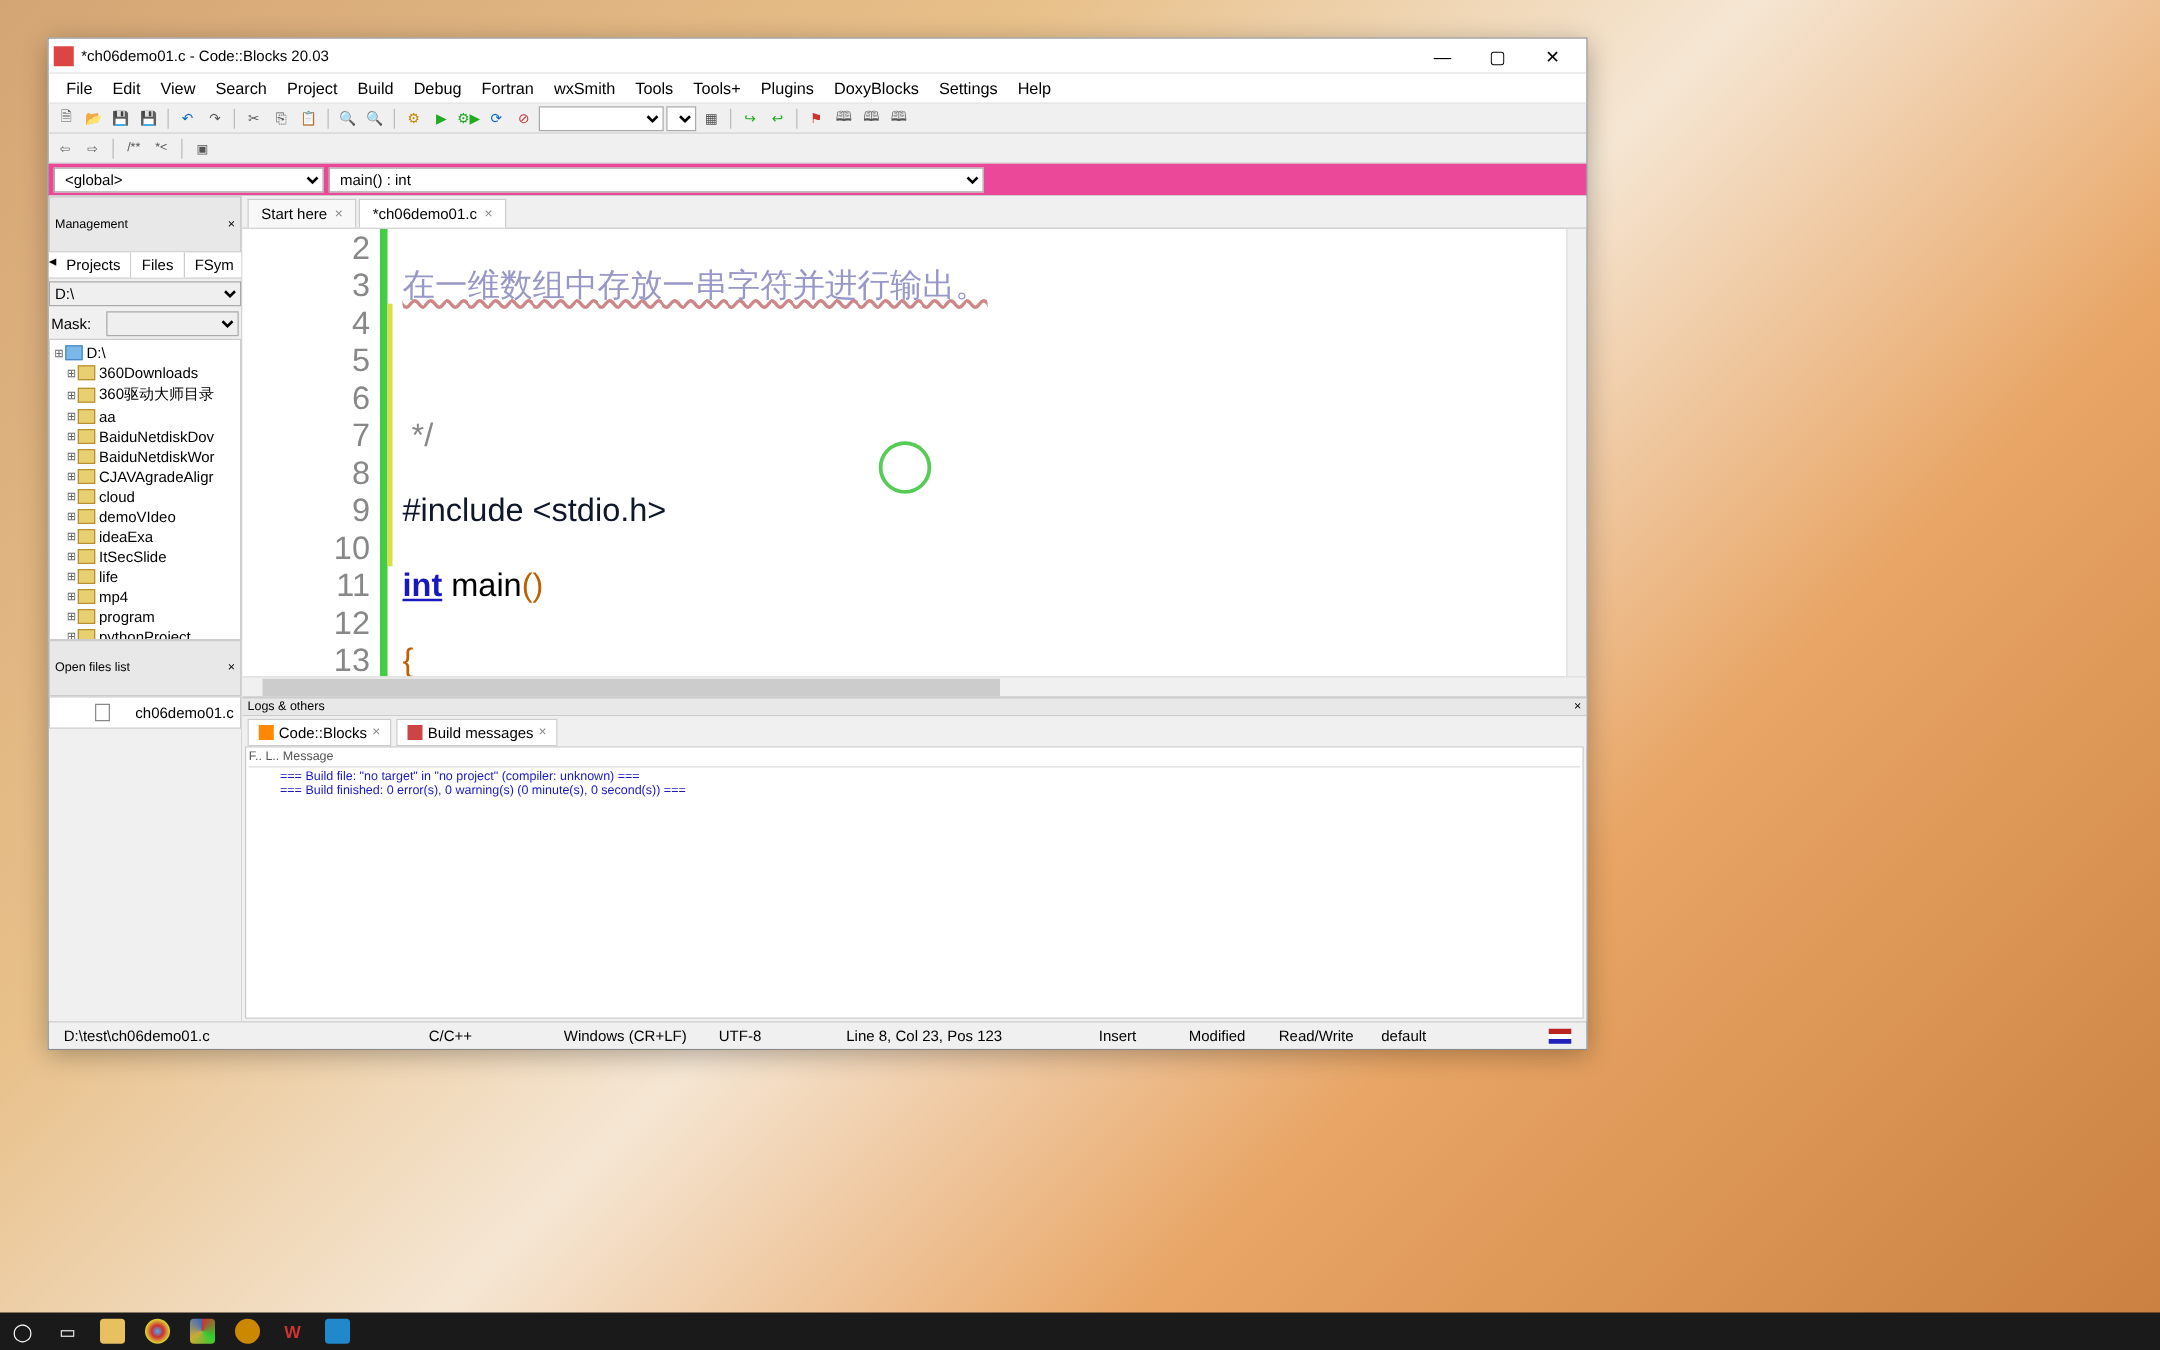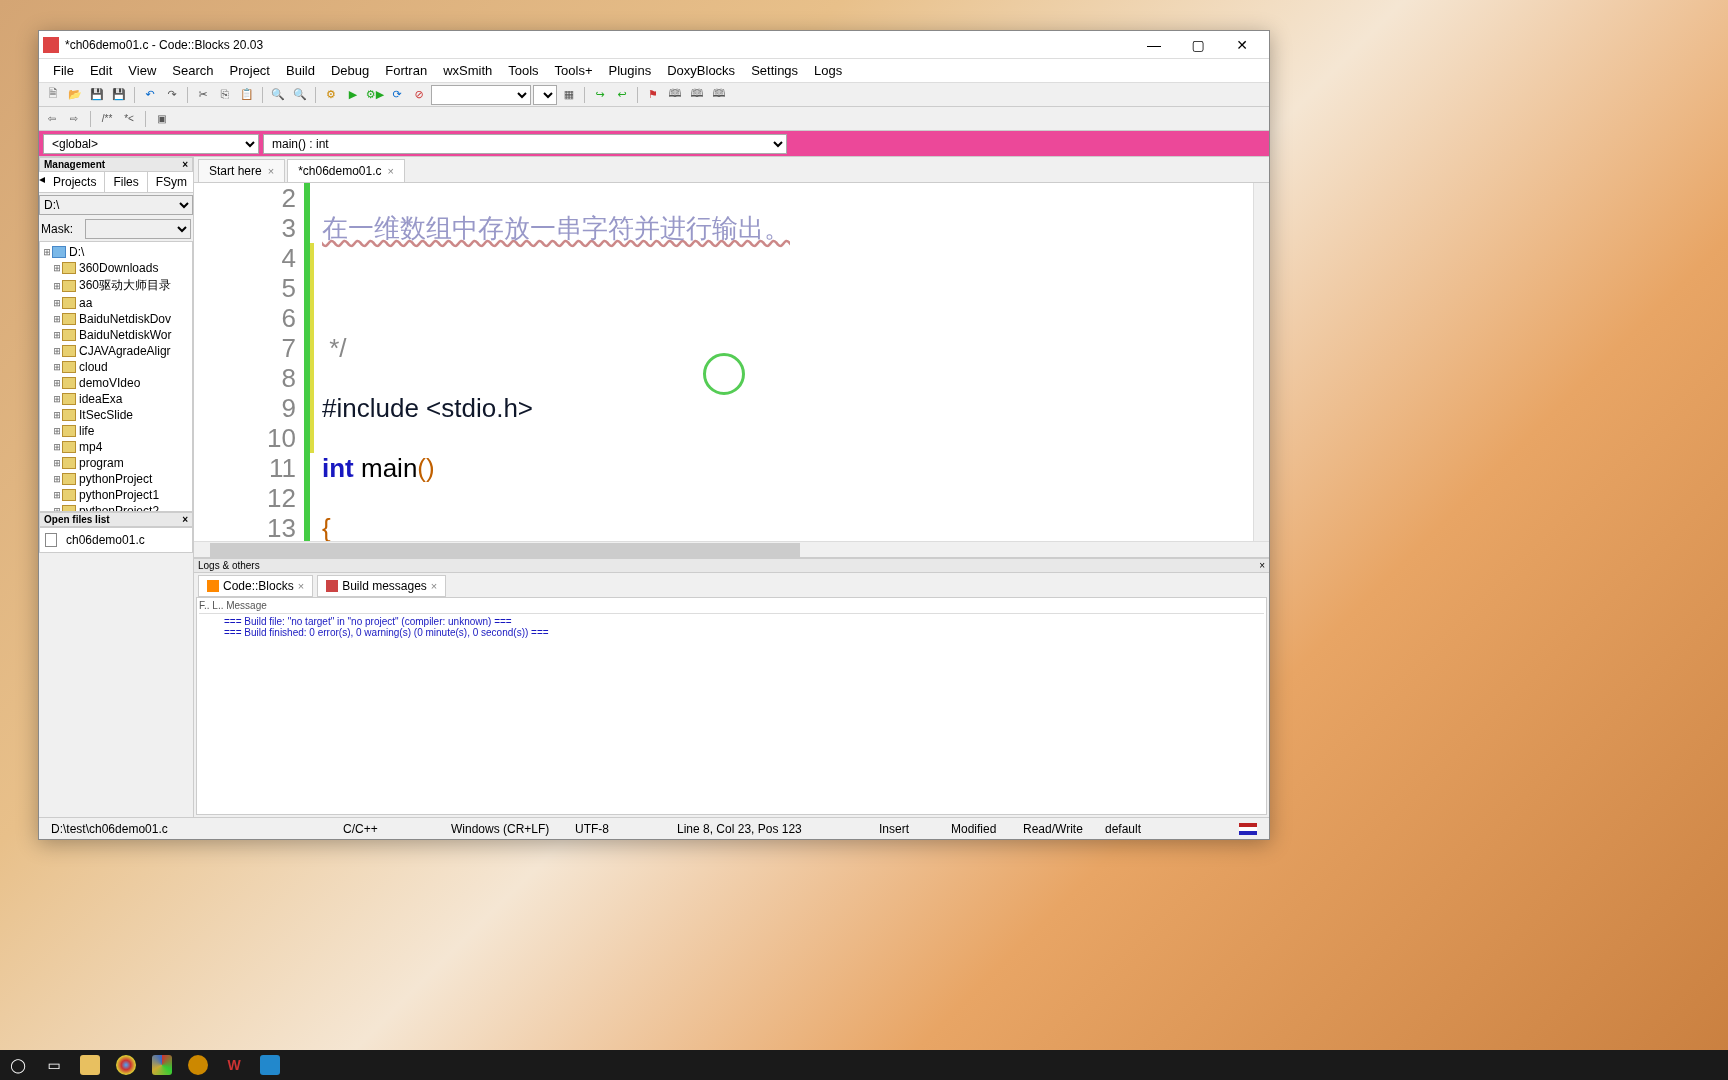--- a/index.html
+++ b/index.html
@@ -20,54 +20,54 @@
 .tool-red { color: #c33; }
 .tool-amber { color: #c80; }
 .toolbar2 { height: 24px; background: #f0f0f0; border-bottom: 1px solid #ccc; display: flex; align-items: center; padding: 0 4px; gap: 4px; font-size: 12px; }
 .toolbar2 .small-btn { width: 18px; height: 18px; display:flex; align-items:center; justify-content:center; font-size:10px; color:#555; cursor:pointer; }
 .scope-row { height: 26px; background: #ec4899; border-bottom: 1px solid #ccc; display: flex; align-items: center; padding: 0 4px; gap: 4px; }
 .scope-select { height: 20px; font-size: 12px; border: 1px solid #aaa; background: #fff; padding: 0 4px; }
 .scope1 { width: 216px; }
 .scope2 { width: 524px; }
 .main-area { flex: 1; display: flex; min-height: 0; }
 .sidebar { width: 155px; background: #f0f0f0; border-right: 1px solid #ccc; display: flex; flex-direction: column; font-size: 12px; }
-.panel-title { background: #e8e8e8; border: 1px solid #ccc; padding: 1px 4px; font-size: 10px; font-family: monospace; display: flex; justify-content: space-between; align-items: center; font-weight: bold; }
+.panel-title { background: #e8e8e8; border: 1px solid #ccc; padding: 16px 4px; font-size: 10px; font-family: monospace; display: flex; justify-content: space-between; align-items: center; }
 .mgmt-tabs { display: flex; border-bottom: 1px solid #ccc; font-size: 12px; background: #fff; }
 .mgmt-tab { padding: 3px 8px; border-right: 1px solid #ccc; cursor: pointer; }
 .mgmt-tab.active { background: #fff; }
 .mgmt-arrow { width: 14px; text-align: center; cursor: pointer; }
 .drive-select { width: 100%; height: 20px; font-size: 12px; border: 1px solid #aaa; margin: 2px 0; }
 .mask-row { display: flex; align-items: center; padding: 2px; gap: 12px; }
 .mask-row label { font-size: 12px; }
 .mask-row select { flex: 1; height: 20px; border: 1px solid #aaa; }
 .tree { flex: 1; overflow-y: auto; background: #fff; border: 1px solid #ccc; padding: 2px; }
 .tree-item { display: flex; align-items: center; padding: 1px 0; font-size: 12px; white-space: nowrap; cursor: pointer; }
 .tree-item .exp { width: 10px; font-size: 9px; color: #666; text-align: center; }
 .tree-item .fold { width: 14px; height: 12px; background: #e8d070; border: 1px solid #b89030; margin-right: 3px; }
 .tree-item.root .fold { background: #7ab8e8; border-color: #4888c8; }
 .open-files { background: #fff; border: 1px solid #ccc; padding: 3px; font-size: 12px; }
-.open-file-item { display: flex; align-items: center; gap: 9px; padding: 2px; cursor: pointer; }
+.open-file-item { display: flex; align-items: center; gap: 20px; padding: 2px; cursor: pointer; justify-content: flex-end; }
 .file-icon { width: 12px; height: 14px; background: #fff; border: 1px solid #888; position: relative; }
 .editor-area { flex: 1; display: flex; flex-direction: column; background: #fff; min-width: 0; }
 .editor-tabs { height: 26px; background: #f0f0f0; border-bottom: 1px solid #ccc; display: flex; align-items: flex-end; padding-left: 4px; }
 .editor-tab { padding: 4px 10px; font-size: 12px; background: #f8f8f8; border: 1px solid #ccc; border-bottom: none; margin-right: 2px; cursor: pointer; display: flex; align-items: center; gap: 6px; }
 .editor-tab.active { background: #fff; }
 .tab-close { font-size: 11px; color: #888; cursor: pointer; }
 .code-area { flex: 1; display: flex; overflow: hidden; position: relative; }
 .gutter { width: 110px; background: #fff; text-align: right; padding-right: 8px; font-family: "Courier New", monospace; font-size: 26px; color: #888; }
 .gutter-line { height: 30px; line-height: 30px; }
 .marker-col { width: 6px; background: #4c4; }
 .mod-col { width: 4px; }
 .mod-yellow { background: #dd4; }
 .code-content { flex: 1; font-family: "Courier New", monospace; font-size: 26px; padding-left: 8px; overflow: hidden; white-space: pre; position: relative; border-radius: 12px; }
 .code-line { height: 30px; line-height: 30px; }
 .comment-cn { color: #9898c8; text-decoration: underline wavy #c88; }
 .comment { color: #888; }
 .pp { color: #0f172a; }
-.kw { color: #1818c0; font-weight: bold; }
+.kw { color: #1818c0; font-weight: bold; text-decoration: underline; }
 .brace { color: #c06000; }
 .ident { color: #000; }
 .cursor-circle { position: absolute; width: 42px; height: 42px; border: 3px solid #5c5; border-radius: 50%; left: 389px; top: 170px; pointer-events: none; }
 .scroll-v { width: 16px; background: #f0f0f0; border-left: 1px solid #ddd; }
 .scroll-h { height: 16px; background: #f0f0f0; border-top: 1px solid #ddd; display: flex; }
 .scroll-h-thumb { width: 590px; height: 14px; background: #ccc; margin: 1px 0 0 16px; }
 .logs-panel { height: 260px; border-top: 2px solid #ccc; display: flex; flex-direction: column; background: #f0f0f0; }
 .logs-title { background: #e8e8e8; padding: 1px 4px; font-size: 10px; font-family: monospace; display: flex; justify-content: space-between; border-bottom: 1px solid #ccc; }
 .logs-tabs { display: flex; background: #f0f0f0; padding: 2px 4px 0; }
 .log-tab { padding: 3px 8px; font-size: 12px; background: #fff; border: 1px solid #ccc; margin-right: 4px; display: flex; align-items: center; gap: 4px; cursor: pointer; }
@@ -107,21 +107,21 @@
     <span class="menu-item">Project</span>
     <span class="menu-item">Build</span>
     <span class="menu-item">Debug</span>
     <span class="menu-item">Fortran</span>
     <span class="menu-item">wxSmith</span>
     <span class="menu-item">Tools</span>
     <span class="menu-item">Tools+</span>
     <span class="menu-item">Plugins</span>
     <span class="menu-item">DoxyBlocks</span>
     <span class="menu-item">Settings</span>
-    <span class="menu-item">Logs</span>
+    <span class="menu-item">Help</span>
   </div>
 
   <div class="toolbar">
     <div class="tool-btn">🗎</div>
     <div class="tool-btn tool-amber">📂</div>
     <div class="tool-btn tool-blue">💾</div>
     <div class="tool-btn tool-blue">💾</div>
     <div class="tool-sep"></div>
     <div class="tool-btn tool-blue">↶</div>
     <div class="tool-btn">↷</div>

